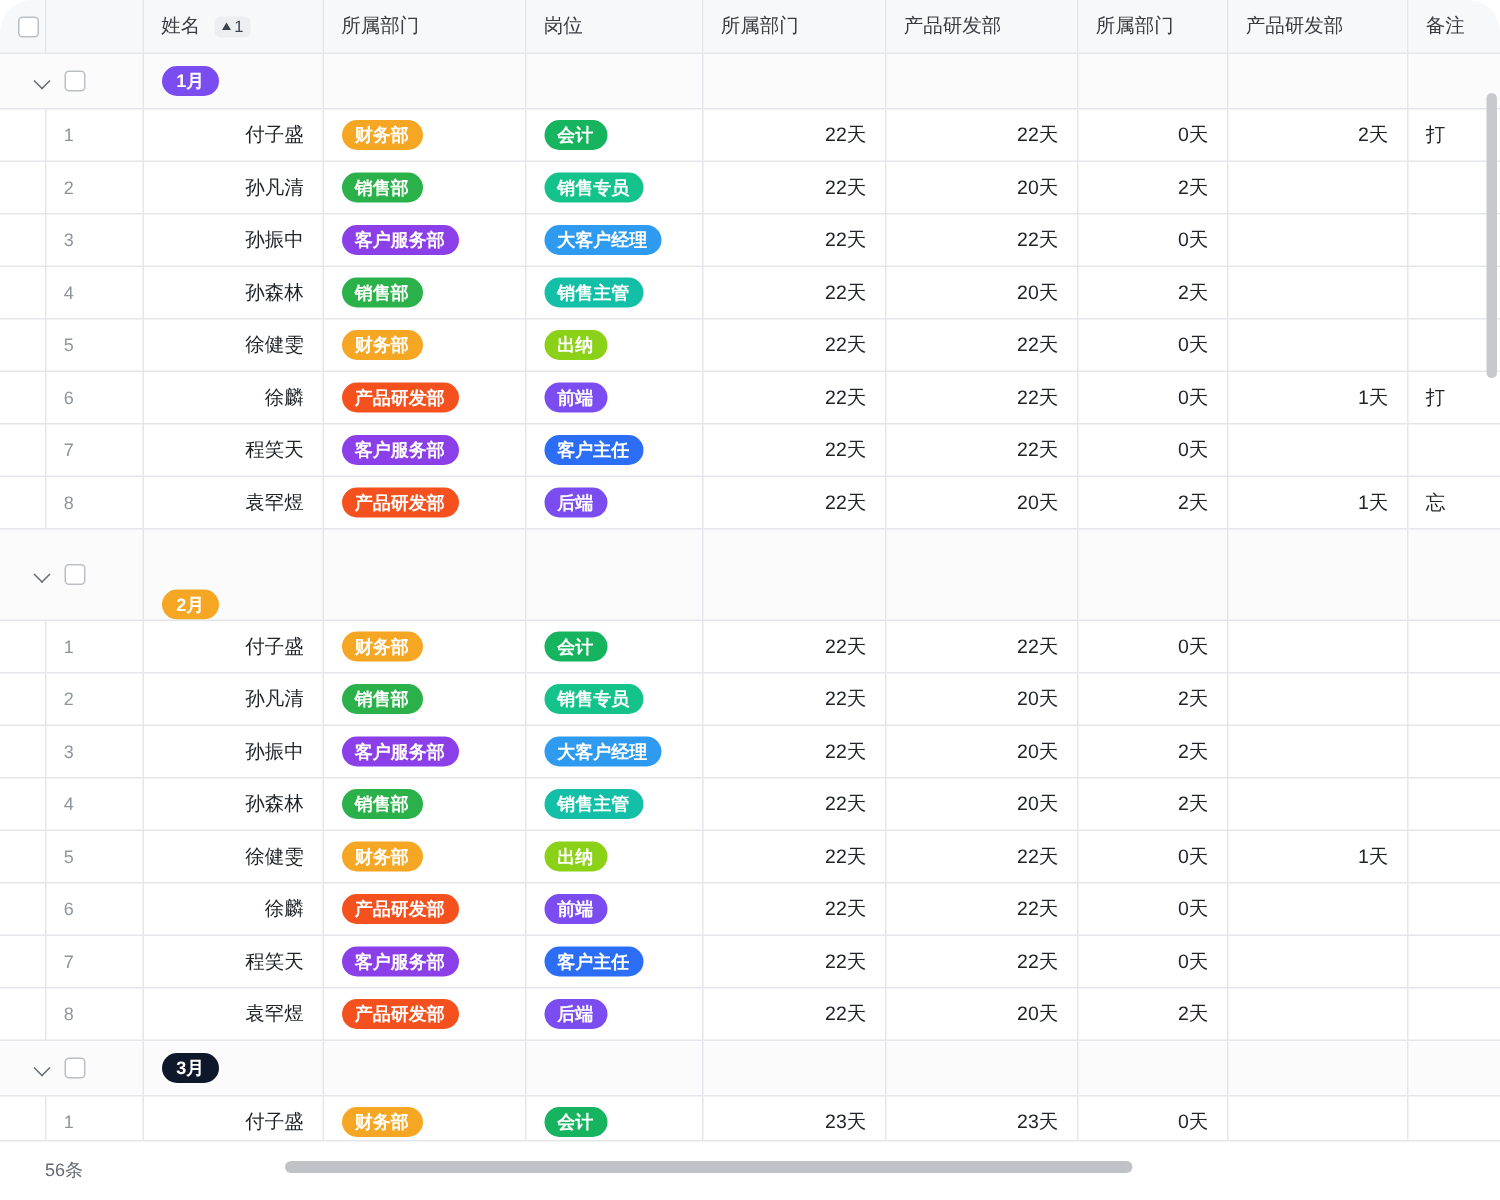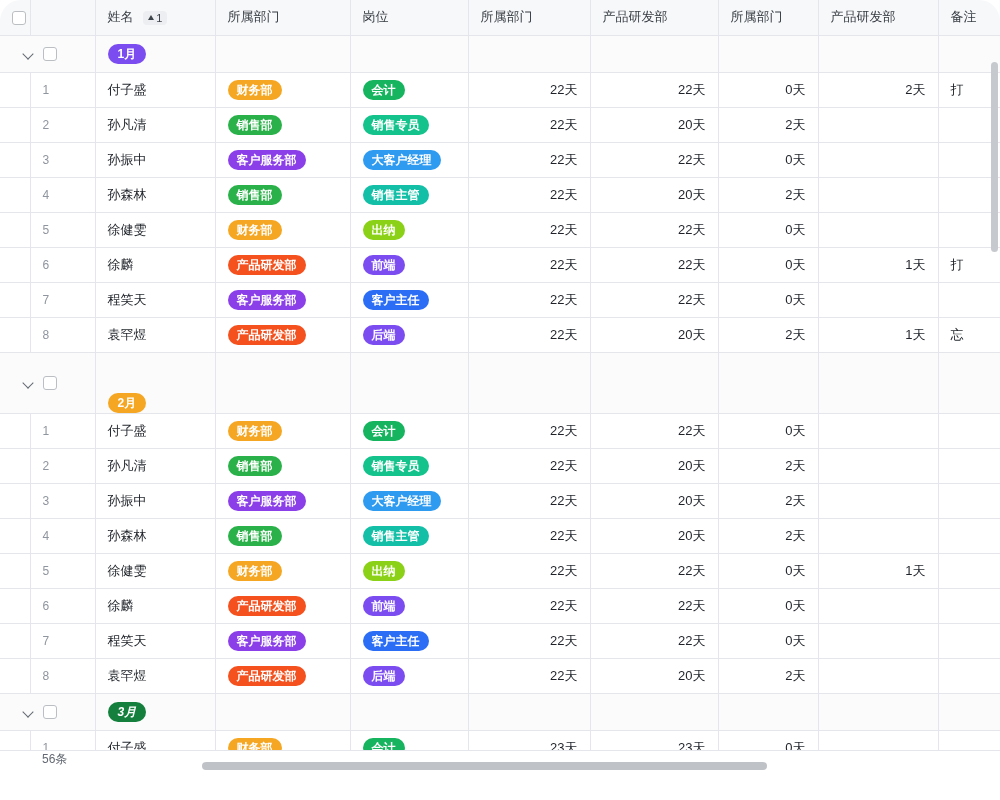--- a/index.html
+++ b/index.html
@@ -65,21 +65,21 @@
     display: inline-block;
     vertical-align: middle;
   }
 
   td.idx {
     color: #8f959e;
     font-size: 12px;
     padding-left: 14px;
   }
   td.num { text-align: right; padding-right: 14px; }
-  td.name { padding-left: 14px; }
+  td.name { padding-left: 14px; text-align: right; }
 
   
   tr.group-row td {
     background: #fbfbfc;
     height: 37px;
   }
   td.group-cell {
     padding-left: 0;
   }
   .group-inner {
@@ -138,26 +138,25 @@
     border-left: 3.5px solid transparent;
     border-right: 3.5px solid transparent;
     border-bottom: 5px solid #3d434b;
   }
 
   
   .footer {
     position: absolute;
     left: 0; bottom: 0;
     width: 1000px;
-    height: 50px;
+    height: 40px;
     background: #fff;
     border-top: 1px solid #e4e6eb;
     display: flex;
-    align-items: flex-start;
-    padding-left: 12px;
+    align-items: center;
   }
   .footer .count {
     font-size: 12px;
     color: #646a73;
     padding-left: 30px;
     width: 185px;
   }
   .hscroll-track {
     flex: 1;
     height: 36px;
@@ -462,21 +461,21 @@
             <td class="num"></td>
             <td></td>
           </tr>
           <tr class="group-row">
             <td class="group-cell" colspan="2">
               <div class="group-inner">
                 <span class="chev"></span>
                 <span class="checkbox"></span>
               </div>
             </td>
-            <td><span class="tag month" style="background: #15803d; font-style: italic;">3月</span></td>
+            <td><span class="tag month" style="background: #0f172a;">3月</span></td>
             <td></td>
             <td></td>
             <td></td>
             <td></td>
             <td></td>
             <td></td>
             <td></td>
           </tr>
           <tr>
             <td class="check-col"></td>

